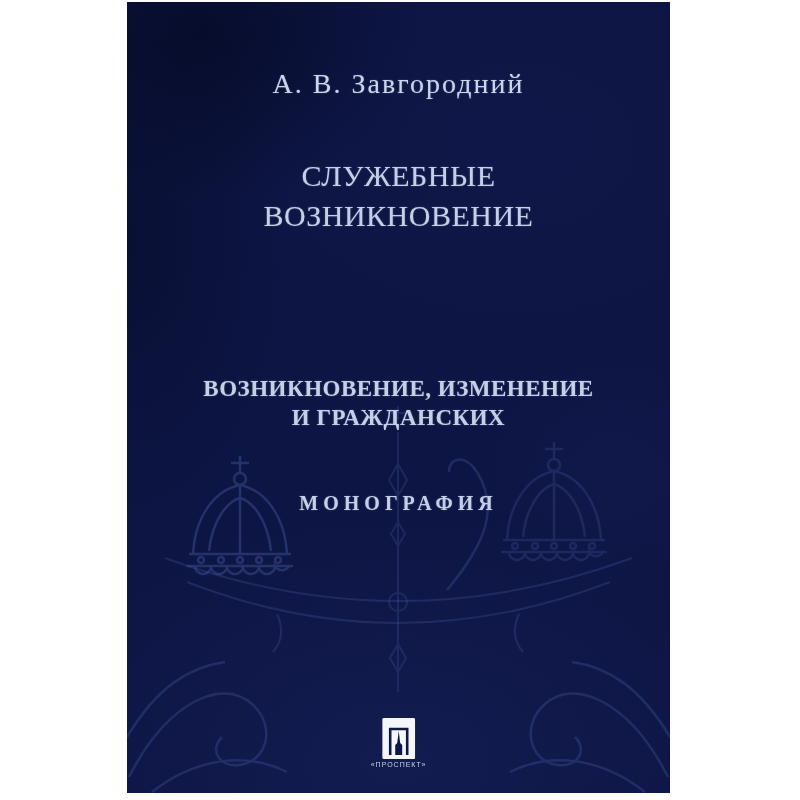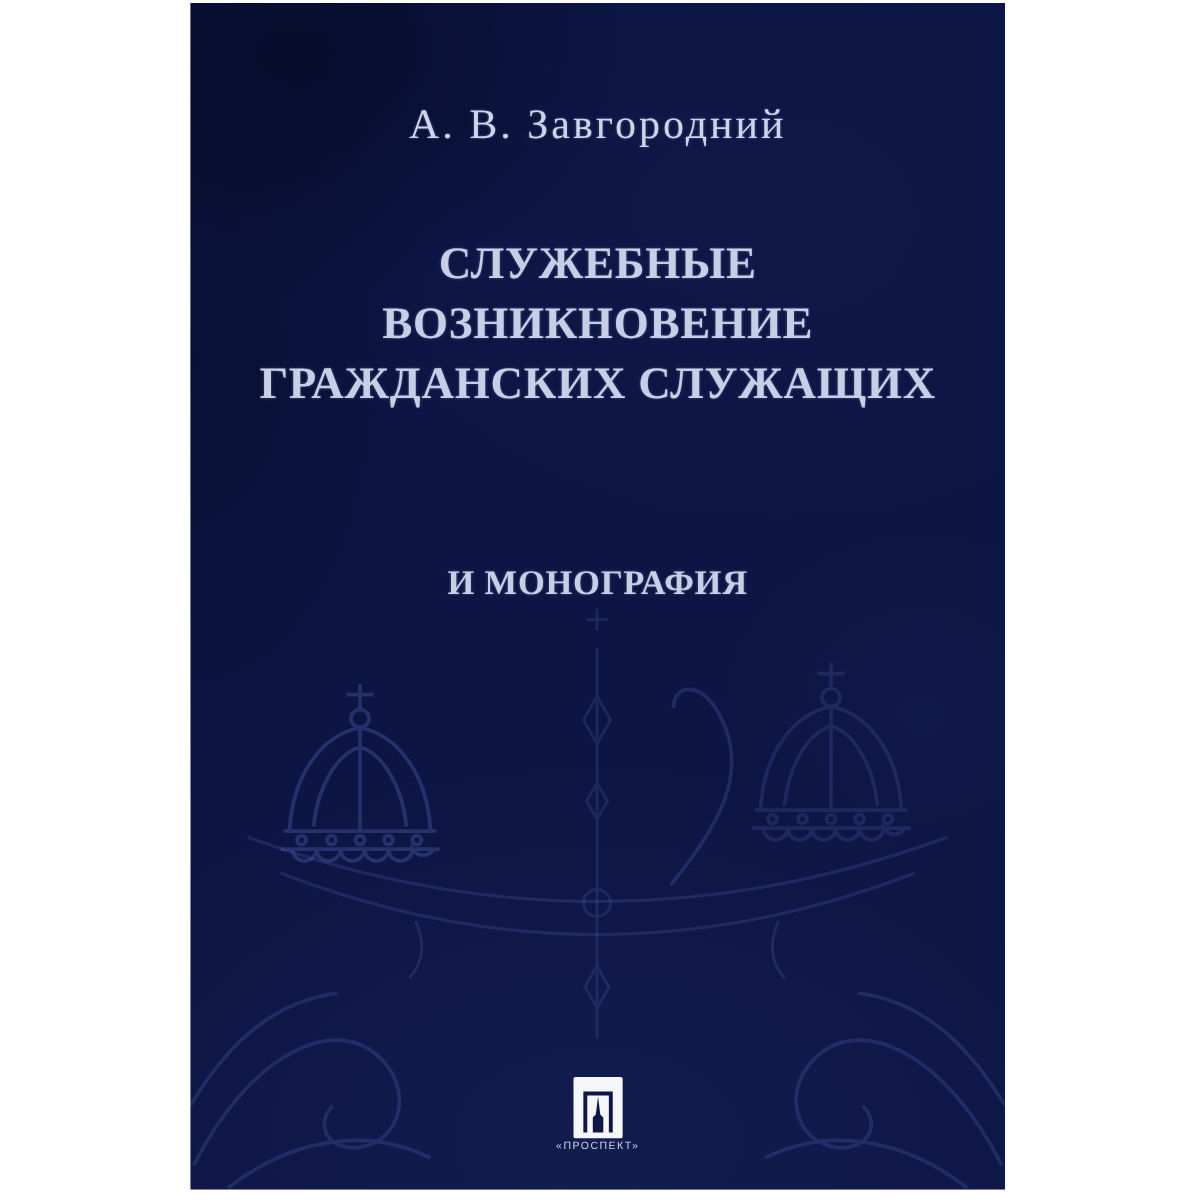--- a/index.html
+++ b/index.html
@@ -41,21 +41,21 @@
   }
   .author {
     top: 66px;
     font-size: 28px;
     letter-spacing: 2px;
     color: #cdd5ea;
   }
   .title {
     top: 154px;
     font-size: 30px;
-    font-weight: bold;
+    font-weight: normal;
     line-height: 40px;
     letter-spacing: 0.5px;
   }
   .subtitle {
     top: 372px;
     font-size: 23px;
     font-weight: bold;
     line-height: 29px;
     letter-spacing: 0.5px;
   }
@@ -143,27 +143,28 @@
         <path d="M518,790 C473,755 423,750 383,770"></path>
         <path d="M320,588 C360,540 372,505 350,470 C338,452 322,455 322,470"></path>
       </g>
     </svg>
 
     <div class="cover-text author">А. В. Завгородний</div>
 
     <div class="cover-text title">
       <div>СЛУЖЕБНЫЕ</div>
       <div>ВОЗНИКНОВЕНИЕ</div>
-      <div>ГРАЖДАНСКИХ СЛУЖАЩИХ</div>
     </div>
 
     <div class="cover-text subtitle">
-      <div>И МОНОГРАФИЯ</div>
+      <div>ВОЗНИКНОВЕНИЕ, ИЗМЕНЕНИЕ</div>
+      <div>И ГРАЖДАНСКИХ</div>
     </div>
 
+    <div class="cover-text type-label">МОНОГРАФИЯ</div>
 
     <div class="publisher">
       <svg class="publisher-mark" width="33" height="41" viewBox="0 0 33 41">
         <rect x="0" y="0" width="33" height="41" rx="1.5" fill="#f5f6fa"></rect>
         <path d="M8,37 V11 H25 V37" fill="none" stroke="#0e1746" stroke-width="2.6"></path>
         <polygon points="16.5,13 18,25 20,27 20,37 13,37 13,27 15,25" fill="#0e1746"></polygon>
       </svg>
       <span class="publisher-name">«ПРОСПЕКТ»</span>
     </div>
 

